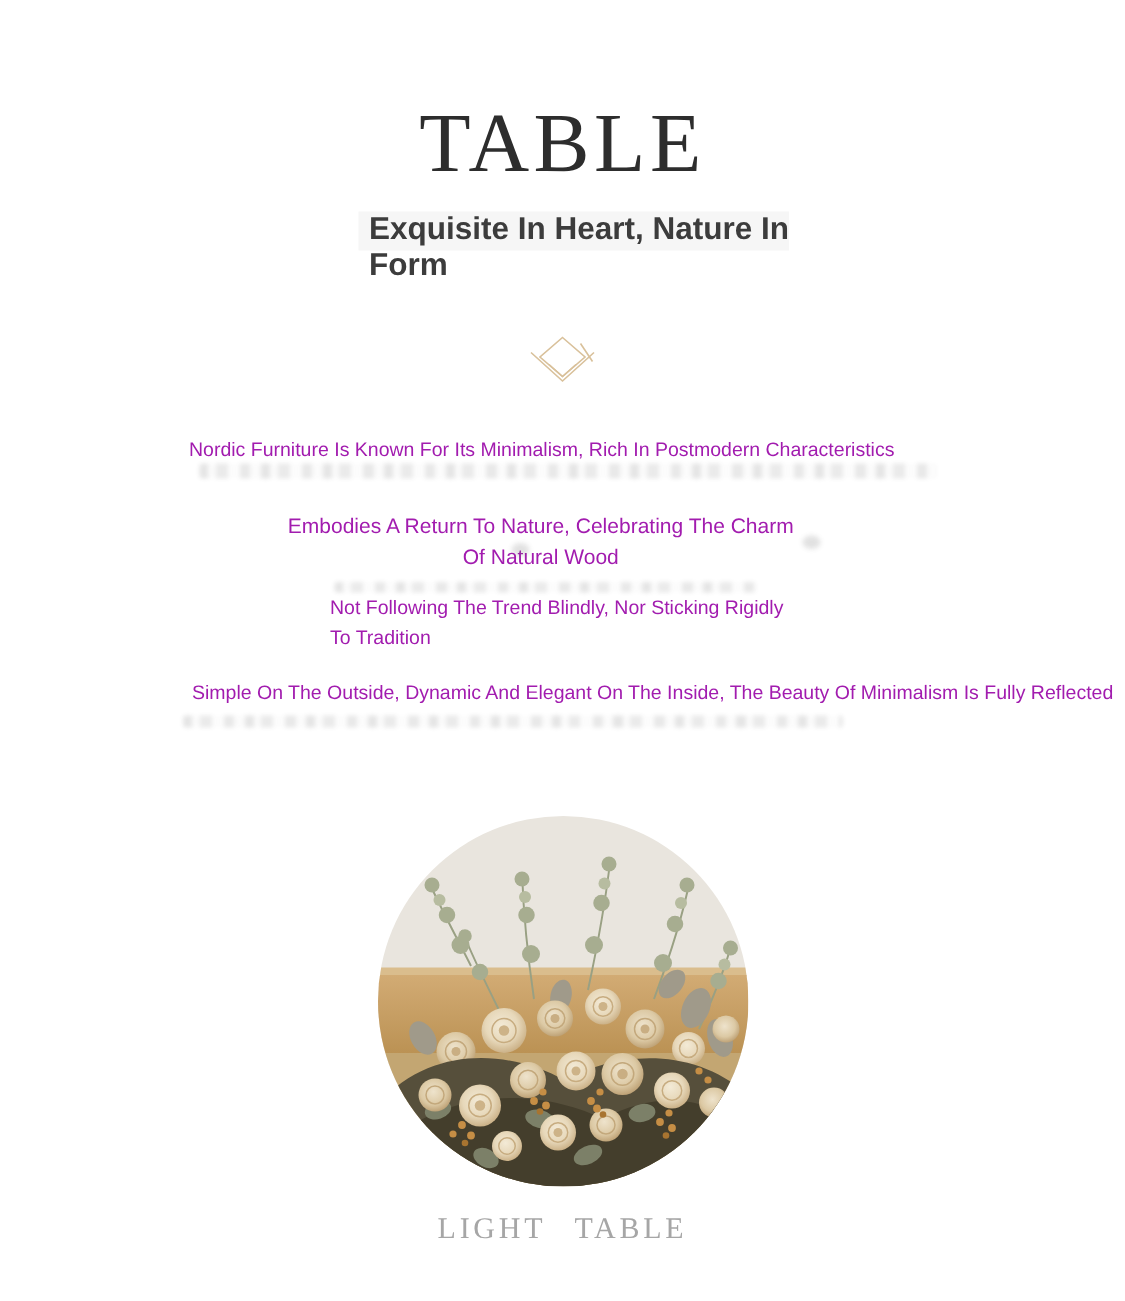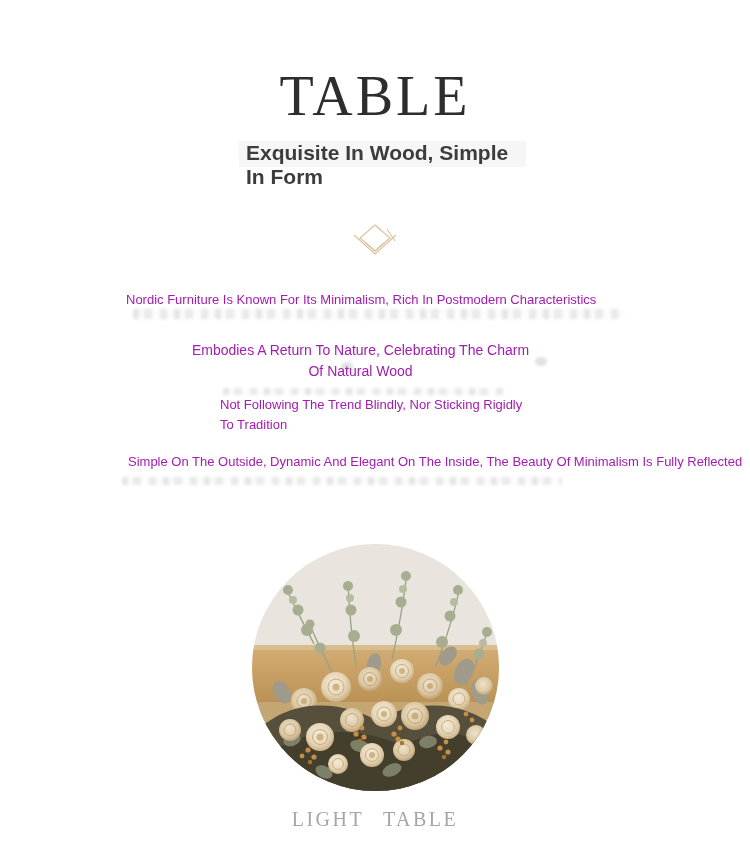--- a/index.html
+++ b/index.html
@@ -71,21 +71,21 @@
   }
 </style>
 </head>
 <body>
 
 <div class="page">
 
   <h1 class="title">TABLE</h1>
 
   <div class="subtitle-bg"></div>
-  <div class="subtitle">Exquisite In Wood, Simple In Form</div>
+  <div class="subtitle">Exquisite In Heart, Nature In Form</div>
 
   <div class="ornament">
     <svg width="52" height="40" viewBox="0 0 52 40" fill="none" xmlns="http://www.w3.org/2000/svg">
       <g stroke="#d9c19b" stroke-width="1.1">
         <path d="M26 4 L41 17 L26 30 L11 17 Z"></path>
         <path d="M5 14 L26 33 L47 14"></path>
         <path d="M17 22 L26 30 L35 22"></path>
         <path d="M38 8 L46 20"></path>
       </g>
     </svg>

